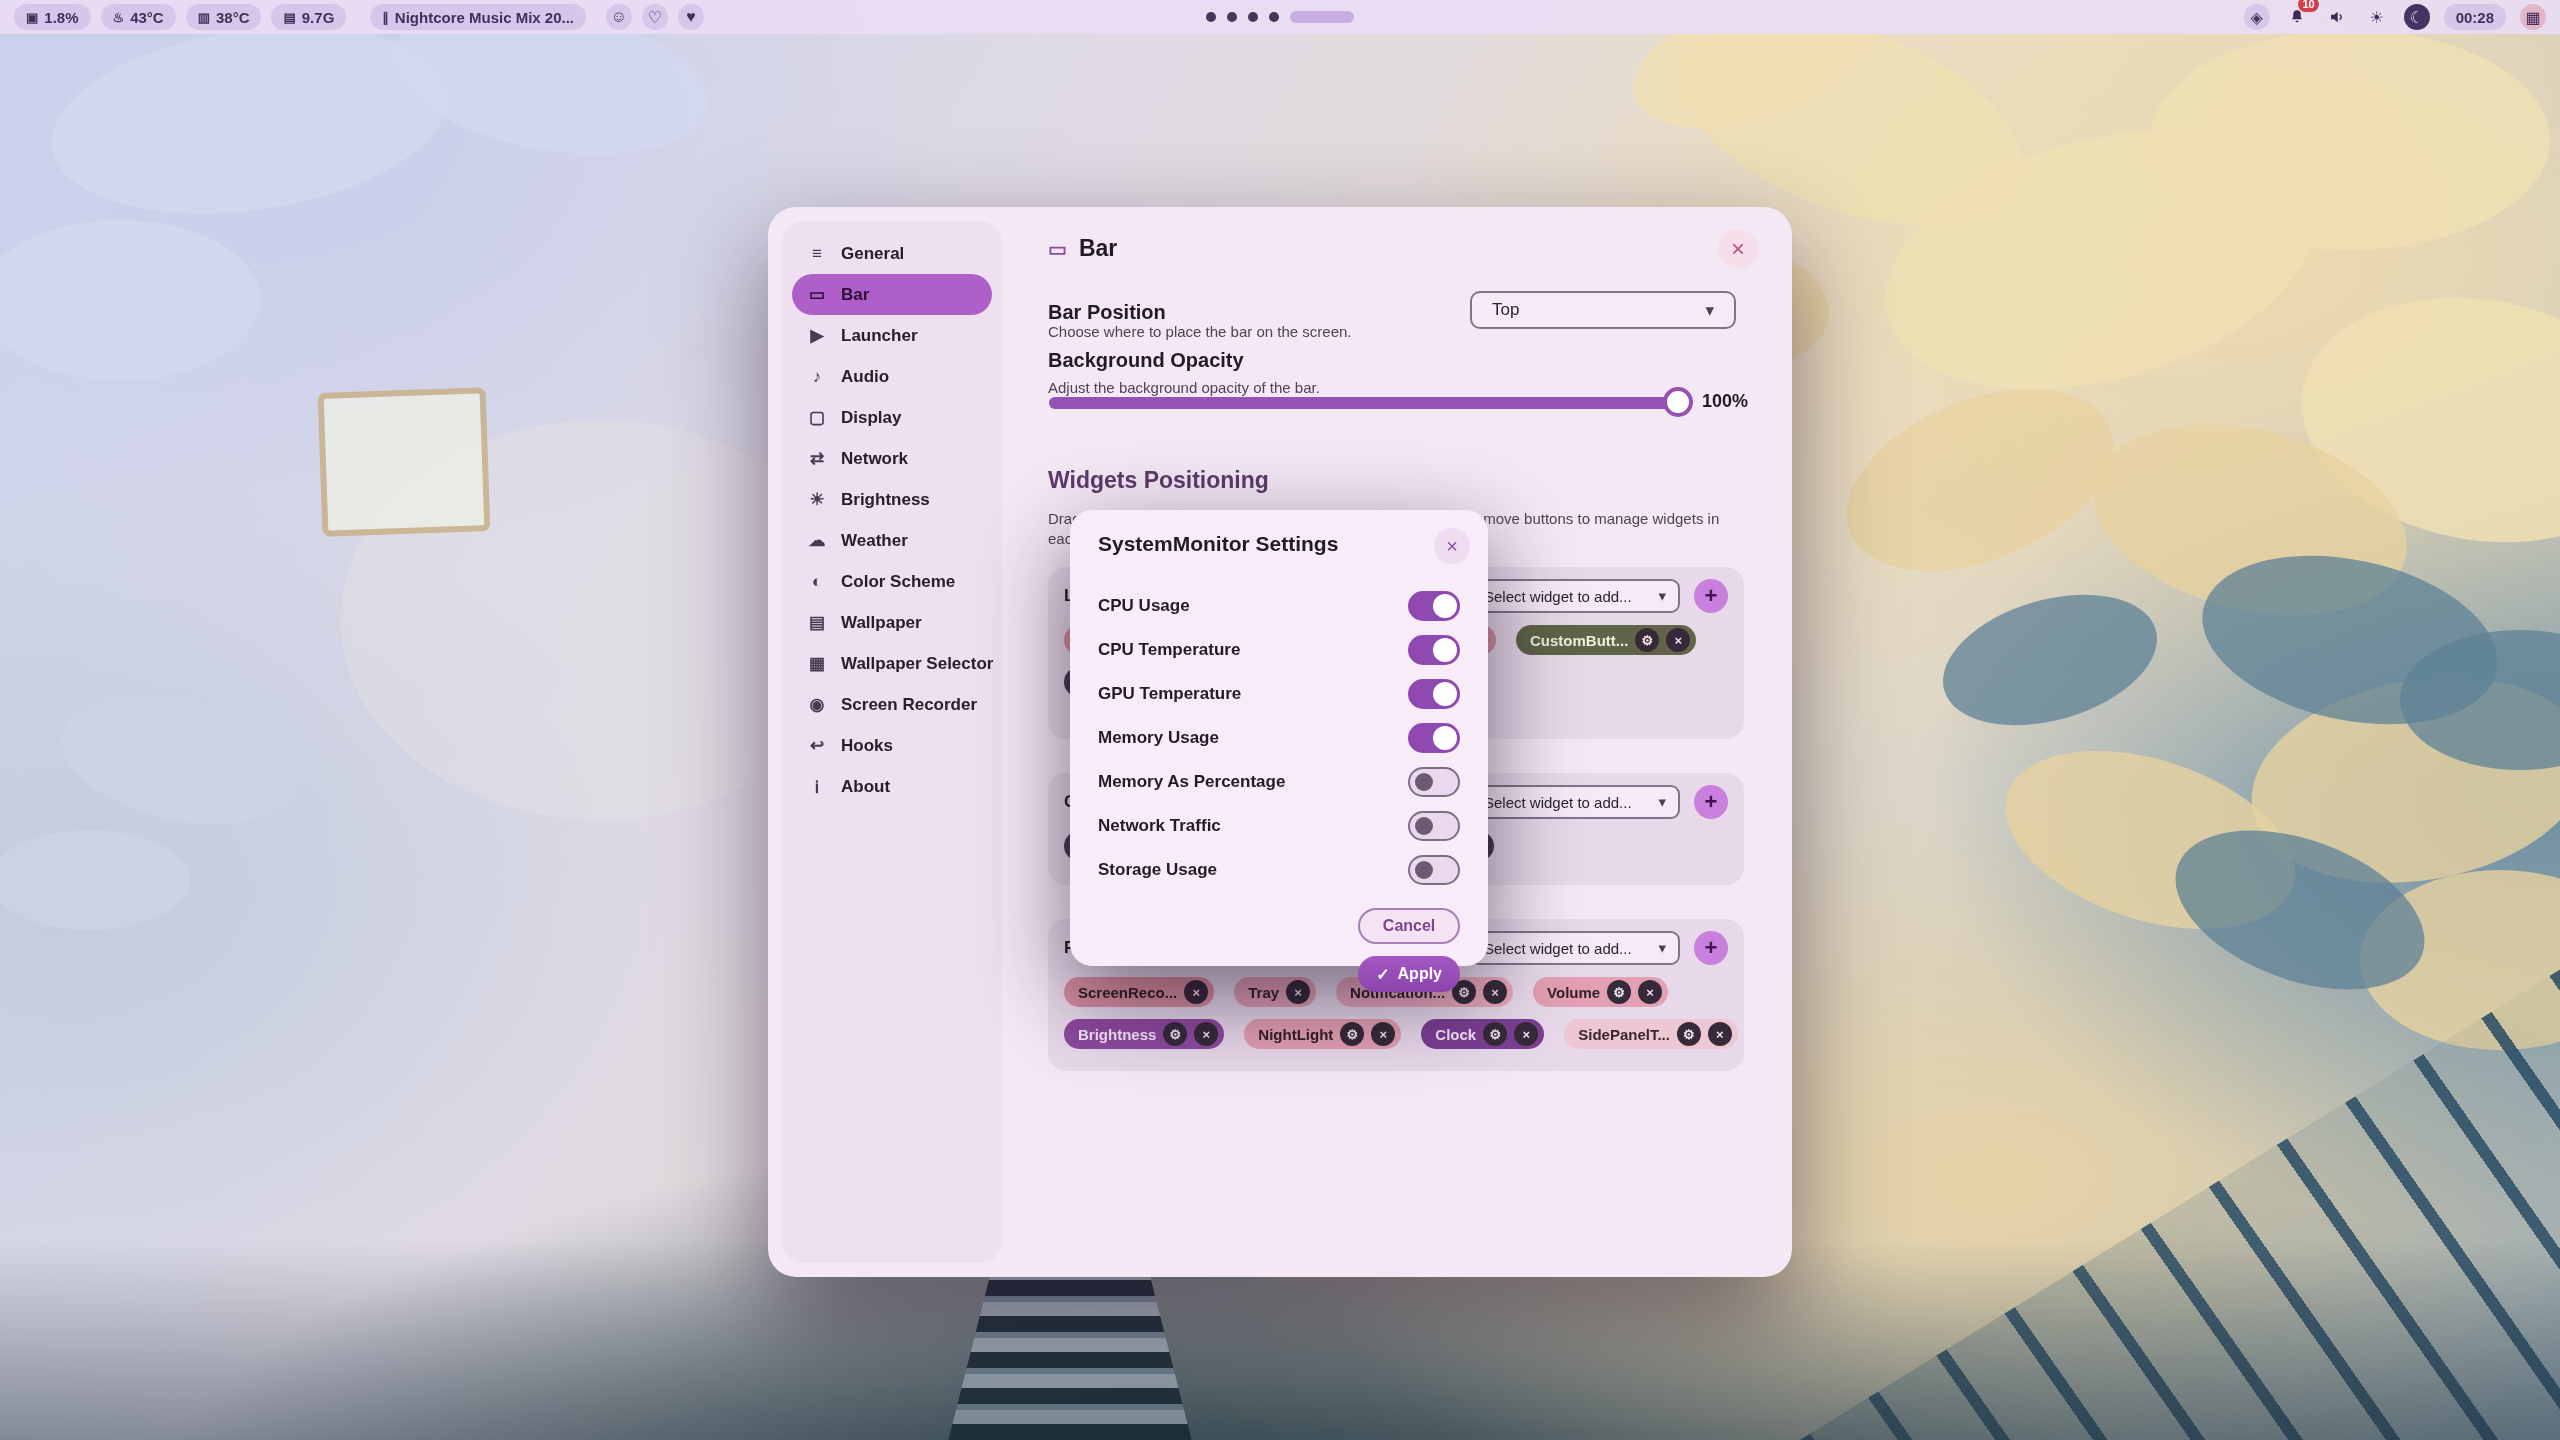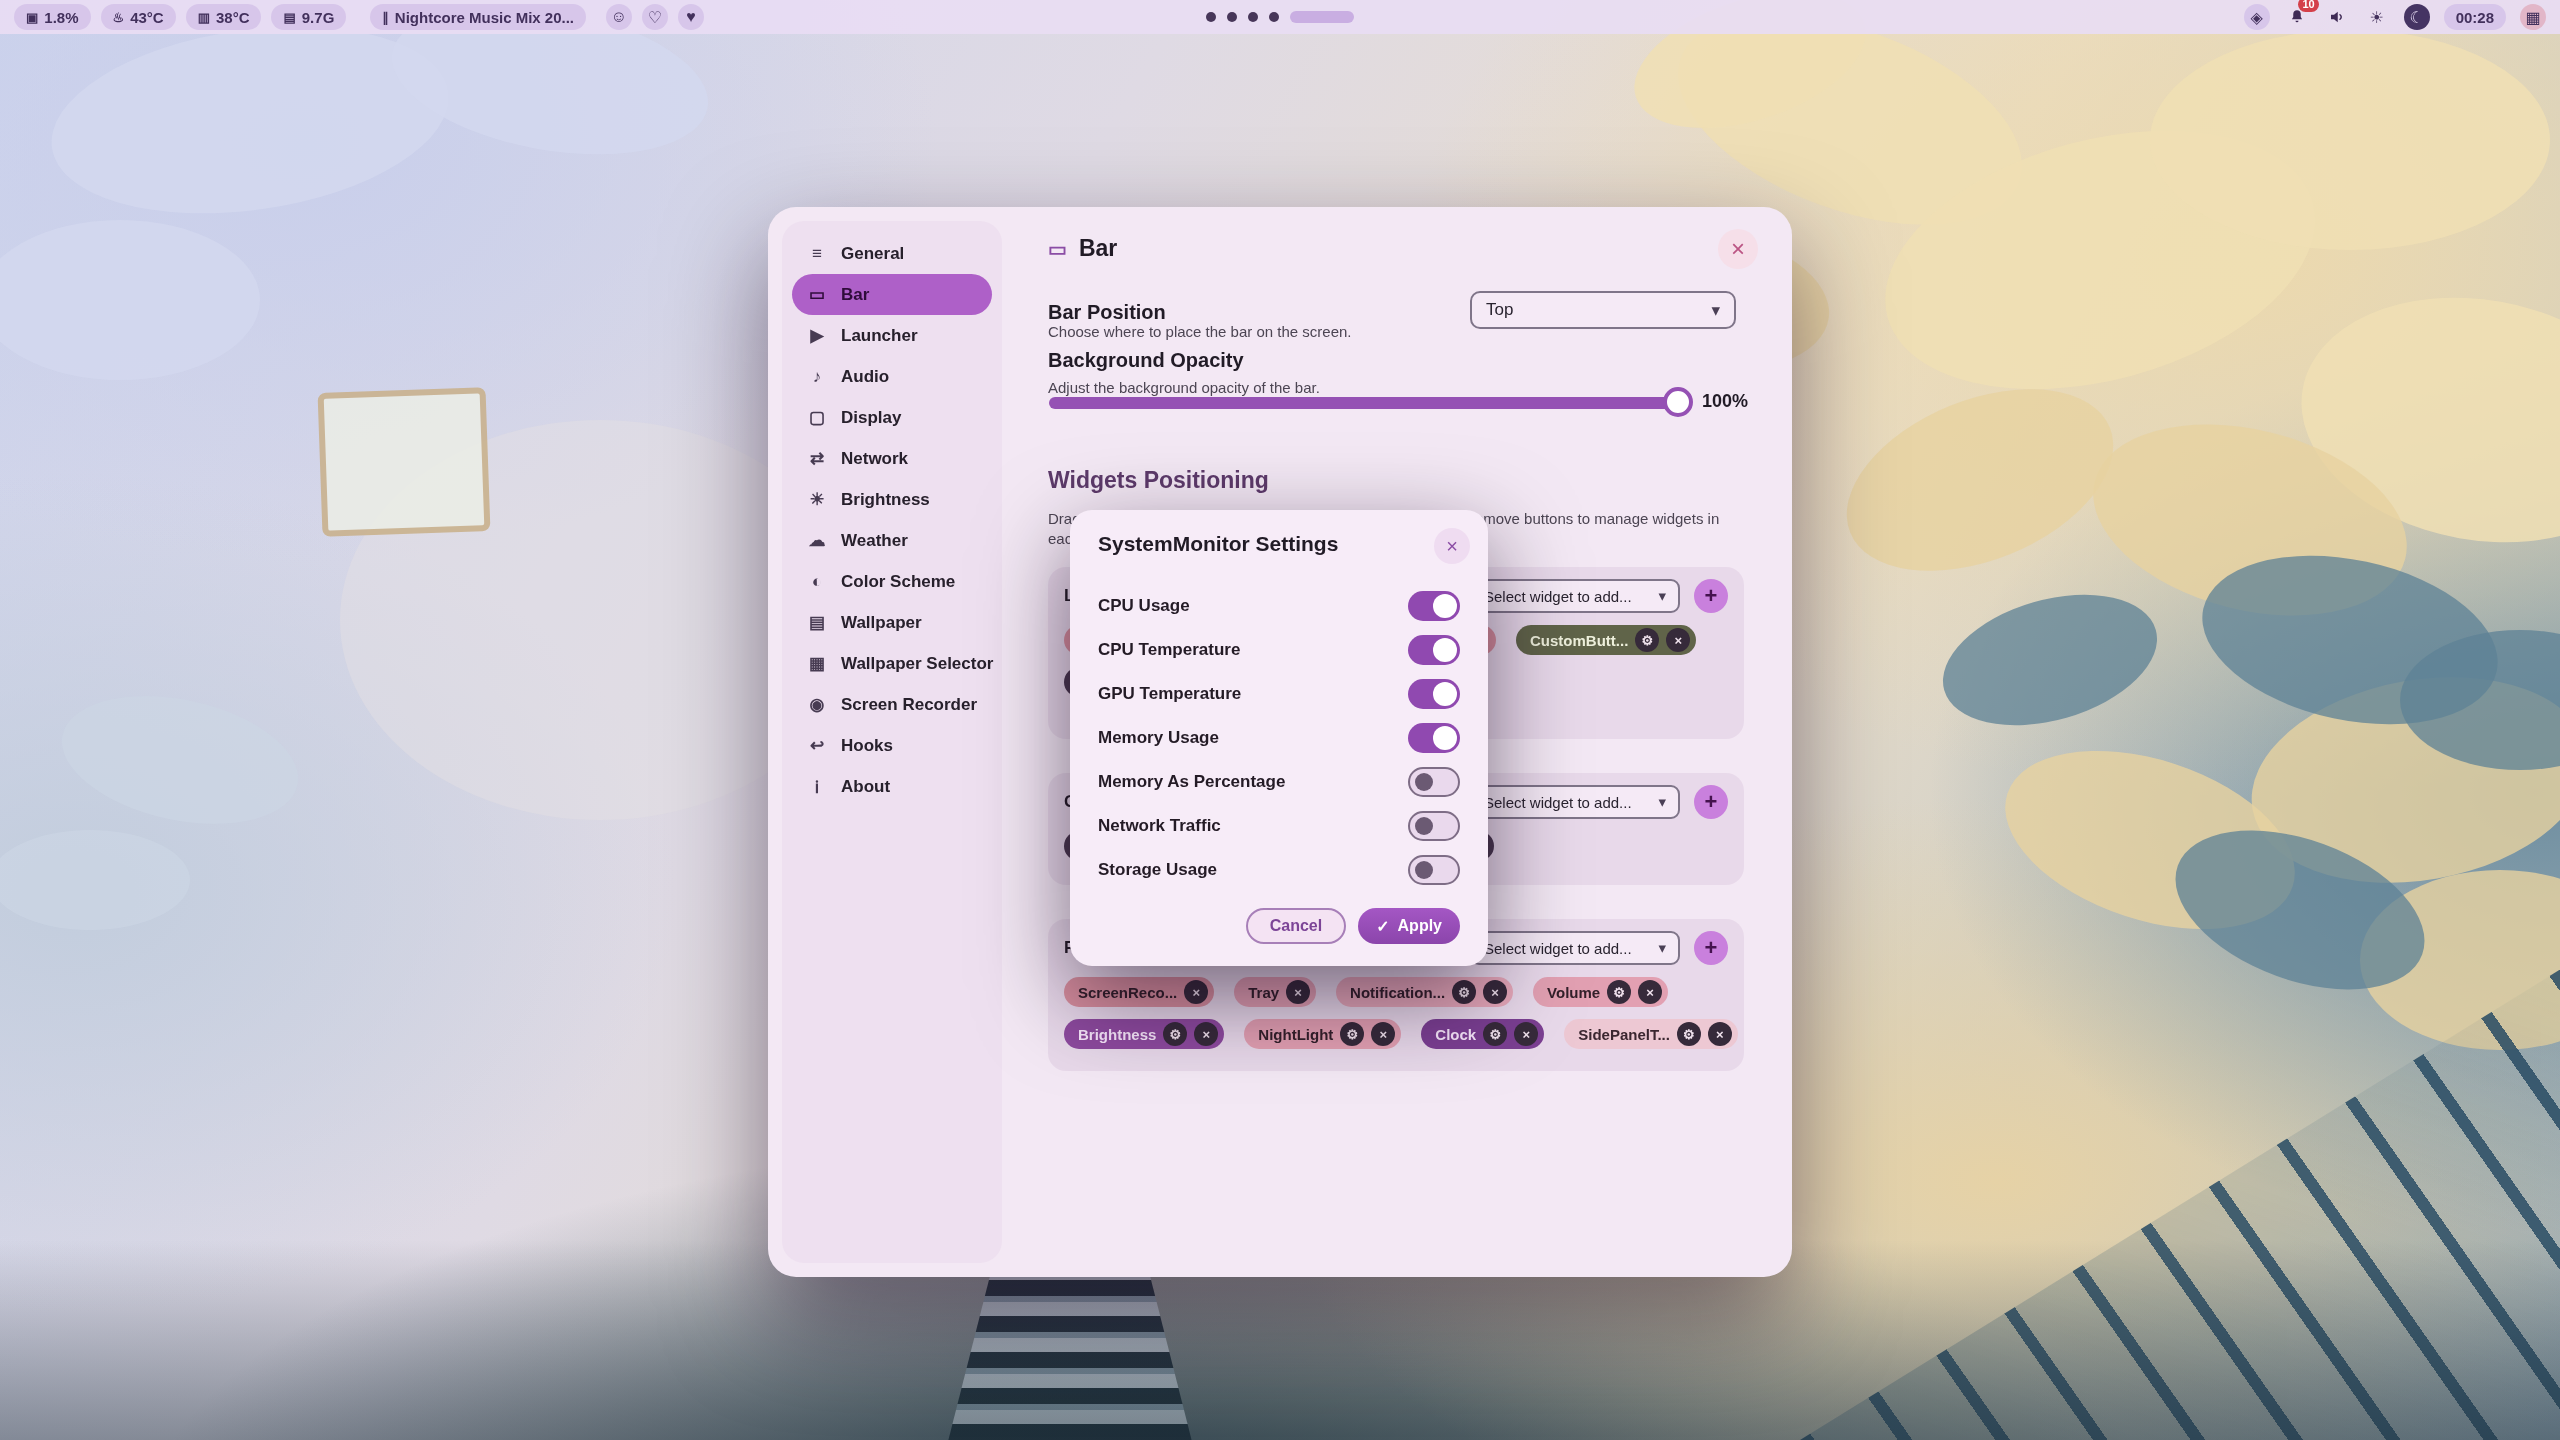--- a/index.html
+++ b/index.html
@@ -63,21 +63,21 @@
     font-size:23px;font-weight:700;color:#211b26;}
   .title-row .glyph{color:#8b4da5;font-size:20px;}
   .close-btn{position:absolute;left:950px;top:22px;width:40px;height:40px;border-radius:50%;
     background:#f6dfe9;color:#bb5584;font-size:24px;display:flex;align-items:center;justify-content:center;}
 
   .f-label{position:absolute;left:280px;font-size:20px;font-weight:700;color:#211b26;}
   .f-desc{position:absolute;left:280px;font-size:15px;color:#4c4553;}
   .select{display:flex;align-items:center;box-sizing:border-box;border:2px solid #7f7589;
     border-radius:10px;background:#f5eaf6;color:#2a2430;}
   .select .caret{margin-left:auto;color:#4a3f55;}
-  .select.big{position:absolute;left:702px;top:84px;width:266px;height:38px;padding:0 14px;font-size:17px;}
+  .select.big{position:absolute;left:702px;top:84px;width:266px;height:38px;padding:0 20px;font-size:17px;}
   .slider{position:absolute;left:281px;top:190px;width:640px;height:12px;border-radius:6px;background:#9551b4;}
   .slider .thumb{position:absolute;right:-4px;top:-10px;width:30px;height:30px;border-radius:50%;
     background:#fff;border:4px solid #9551b4;box-sizing:border-box;}
   .sl-value{position:absolute;left:932px;top:184px;width:48px;text-align:right;font-size:18px;
     font-weight:600;color:#211b26;}
 
   .wp-title{position:absolute;left:280px;top:260px;font-size:23px;font-weight:700;color:#5d3a6a;}
   .wp-desc{position:absolute;left:280px;top:302px;width:700px;font-size:15px;line-height:20px;color:#4c4553;}
 
   .panel{position:absolute;left:280px;width:696px;background:#e8d9ea;border-radius:18px;
@@ -113,21 +113,21 @@
   .m-close{position:absolute;right:18px;top:18px;width:36px;height:36px;border-radius:50%;
     background:#efdcf1;color:#8b4da5;font-size:20px;display:flex;align-items:center;justify-content:center;}
   .m-rows{position:absolute;left:28px;right:28px;top:74px;}
   .m-row{height:44px;display:flex;align-items:center;justify-content:space-between;}
   .m-row .lbl{font-size:17px;font-weight:600;color:#241b26;}
   .switch{width:52px;height:30px;border-radius:15px;position:relative;flex:none;}
   .switch.on{background:#9049b0;}
   .switch.on .knob{position:absolute;left:25px;top:3px;width:24px;height:24px;border-radius:50%;background:#fff;}
   .switch.off{background:#ead9ed;border:2px solid #7e6d86;box-sizing:border-box;}
   .switch.off .knob{position:absolute;left:5px;top:4px;width:18px;height:18px;border-radius:50%;background:#6b5a73;}
-  .m-buttons{position:absolute;right:28px;top:398px;display:flex;gap:12px;}
+  .m-buttons{position:absolute;right:28px;top:398px;display:flex;gap:12px;flex-direction:column;}
   .btn-cancel{height:36px;padding:0 22px;border-radius:18px;border:2px solid #a77fb8;background:#f4e3f3;
     color:#7c4597;font-size:16px;font-weight:700;display:flex;align-items:center;justify-content:center;box-sizing:border-box;}
   .btn-apply{height:36px;padding:0 18px;border-radius:18px;background:linear-gradient(180deg,#a457c4,#8b45ab);
     color:#fff;font-size:16px;font-weight:700;display:flex;align-items:center;justify-content:center;gap:8px;}
 </style>
 </head>
 <body>
 
 <div class="stage">
 

